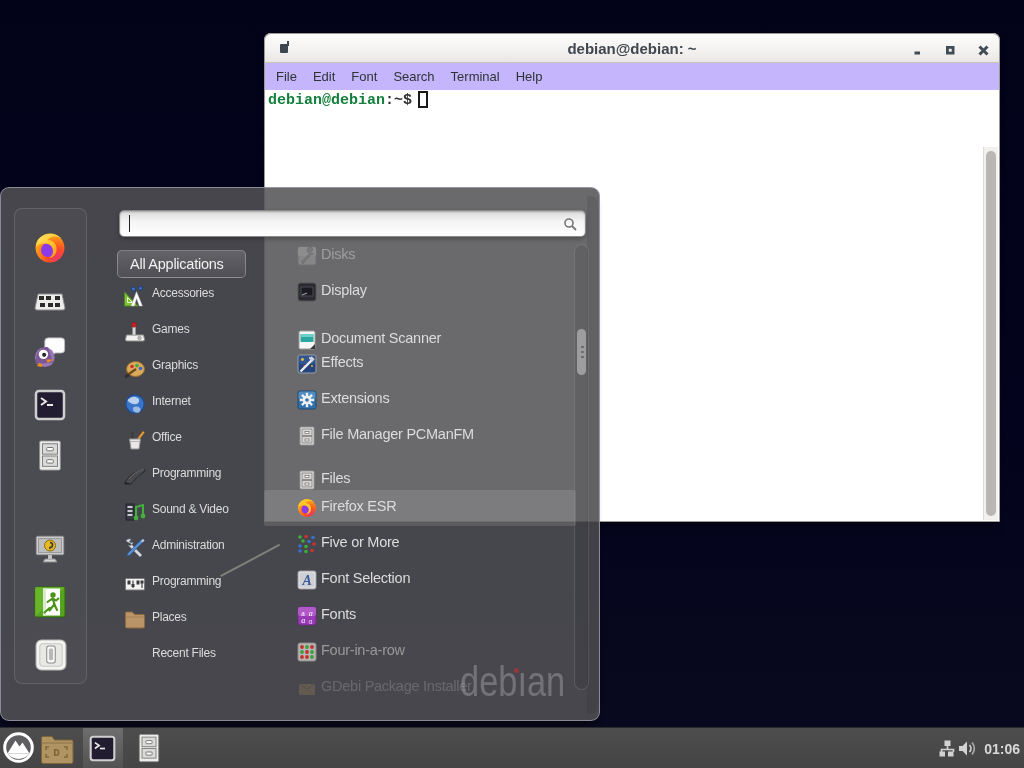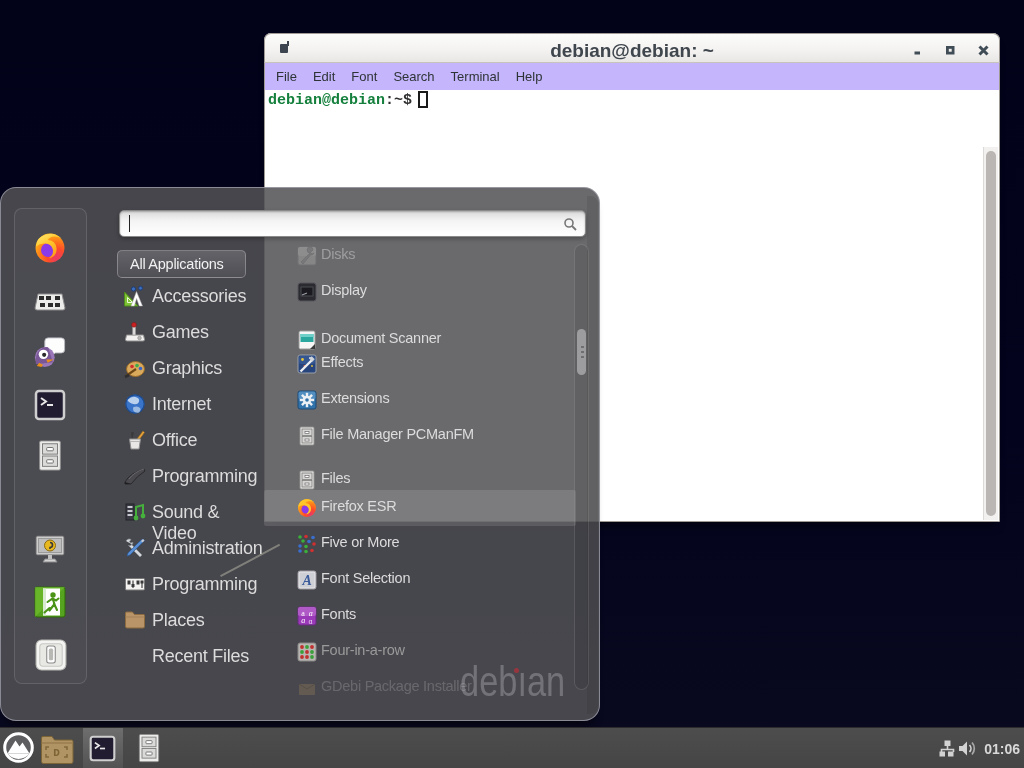--- a/index.html
+++ b/index.html
@@ -17,21 +17,21 @@
   background:#fff;
 }
 #term .titlebar {
   position:absolute; left:0; top:0; right:0; height:30px;
   background:linear-gradient(180deg,#fcfcfb 0%,#f4f3f2 55%,#e9e7e4 100%);
   border:1px solid #9f9a94; border-bottom:1px solid #c8c3bd;
   border-radius:7px 7px 0 0;
 }
 #term .title {
   position:absolute; left:0; right:0; top:6px; text-align:center;
-  font-size:19px; font-weight:bold; color:#3f464d; letter-spacing:0px;
+  font-size:15px; font-weight:bold; color:#3f464d; letter-spacing:0px;
 }
 .winicon { position:absolute; left:15px; top:7px; width:11px; height:14px; }
 .wbtn { position:absolute; top:0px; width:22px; height:28px; color:#47525a; }
 
 #term .menubar {
   position:absolute; left:0; top:30px; right:0; height:27px;
   background:#c4b5fd; border-left:1px solid #9f9a94; border-right:1px solid #9f9a94;
   display:flex; align-items:center; padding-left:3px; font-size:13px; color:#2e3436;
 }
 #term .menubar span { padding:0 8px; }
@@ -56,21 +56,21 @@
 }
 #term .sb .thumb {
   position:absolute; left:2px; right:2px; top:4px; bottom:4px;
   background:#b9b6b3; border-radius:6px;
 }
 
 #menu {
   position:absolute; left:0px; top:187px; width:600px; height:534px;
   background:rgba(81,81,85,0.86);
   border:1px solid rgba(175,175,188,0.65);
-  border-radius:16px;
+  border-radius:9px;
   box-shadow:0 9px 9px -6px rgba(0,0,0,0.6);
   text-decoration:underline;
 }
 #sidebar {
   position:absolute; left:13px; top:20px; width:73px; height:476px;
   border:1px solid rgba(255,255,255,0.12);
   background:rgba(255,255,255,0.03);
   border-radius:8px;
 }
 .sbi { position:absolute; left:50%; transform:translateX(-50%); width:32px; height:32px; }
@@ -81,21 +81,21 @@
   box-shadow:inset 0 1px 2px rgba(0,0,0,0.25), 0 2px 4px rgba(0,0,0,0.28);
 }
 #search .tc { position:absolute; left:9px; top:4px; width:1px; height:17px; background:#222; }
 #allapps {
   position:absolute; left:116px; top:62px; width:129px; height:28px;
   border:1px solid rgba(255,255,255,0.28);
   border-radius:5px;
   background:linear-gradient(180deg,rgba(255,255,255,0.16),rgba(255,255,255,0.05));
   color:#f2f2f2; font-size:14.5px; letter-spacing:-0.25px; line-height:26px; padding-left:12px;
 }
-.cat { position:absolute; left:116px; height:36px; width:145px; color:#dcdcdc; font-size:18px; letter-spacing:-0.25px; }
+.cat { position:absolute; left:116px; height:36px; width:145px; color:#dcdcdc; font-size:12px; letter-spacing:-0.25px; }
 .cat .ic { position:absolute; left:7px; top:7px; width:22px; height:22px; }
 .cat .tx { position:absolute; left:35px; top:8px; }
 .app { position:absolute; left:263px; height:36px; width:312px; color:#dcdcdc; font-size:14.5px; letter-spacing:-0.25px; }
 .app .ic { position:absolute; left:33px; top:8px; width:20px; height:20px; }
 .app .tx { position:absolute; left:57px; top:8px; }
 .app.hover { background:rgba(255,255,255,0.12); border-radius:2px; }
 .app.dim  { opacity:0.45; }
 .app.dim2 .tx { color:#9a9a9a; }
 .app.dim3 { opacity:0.22; }
 #mscroll {

